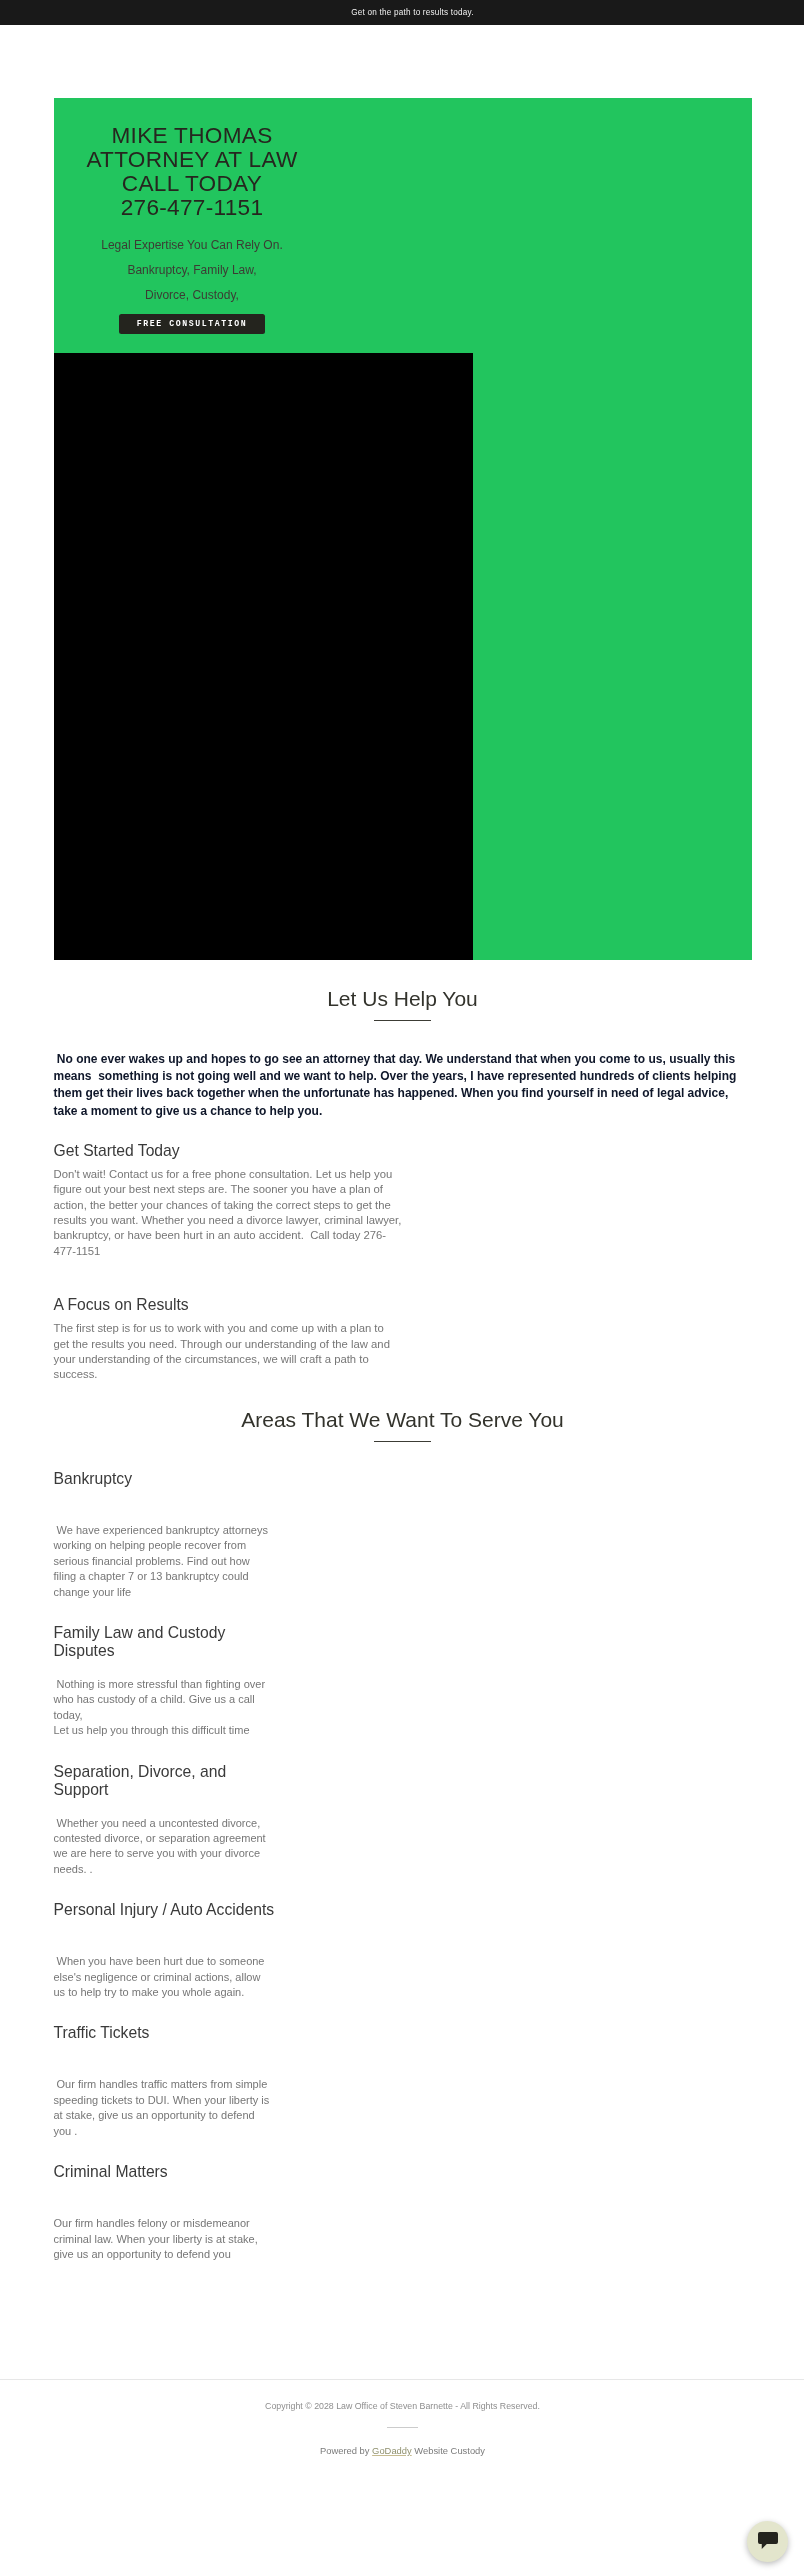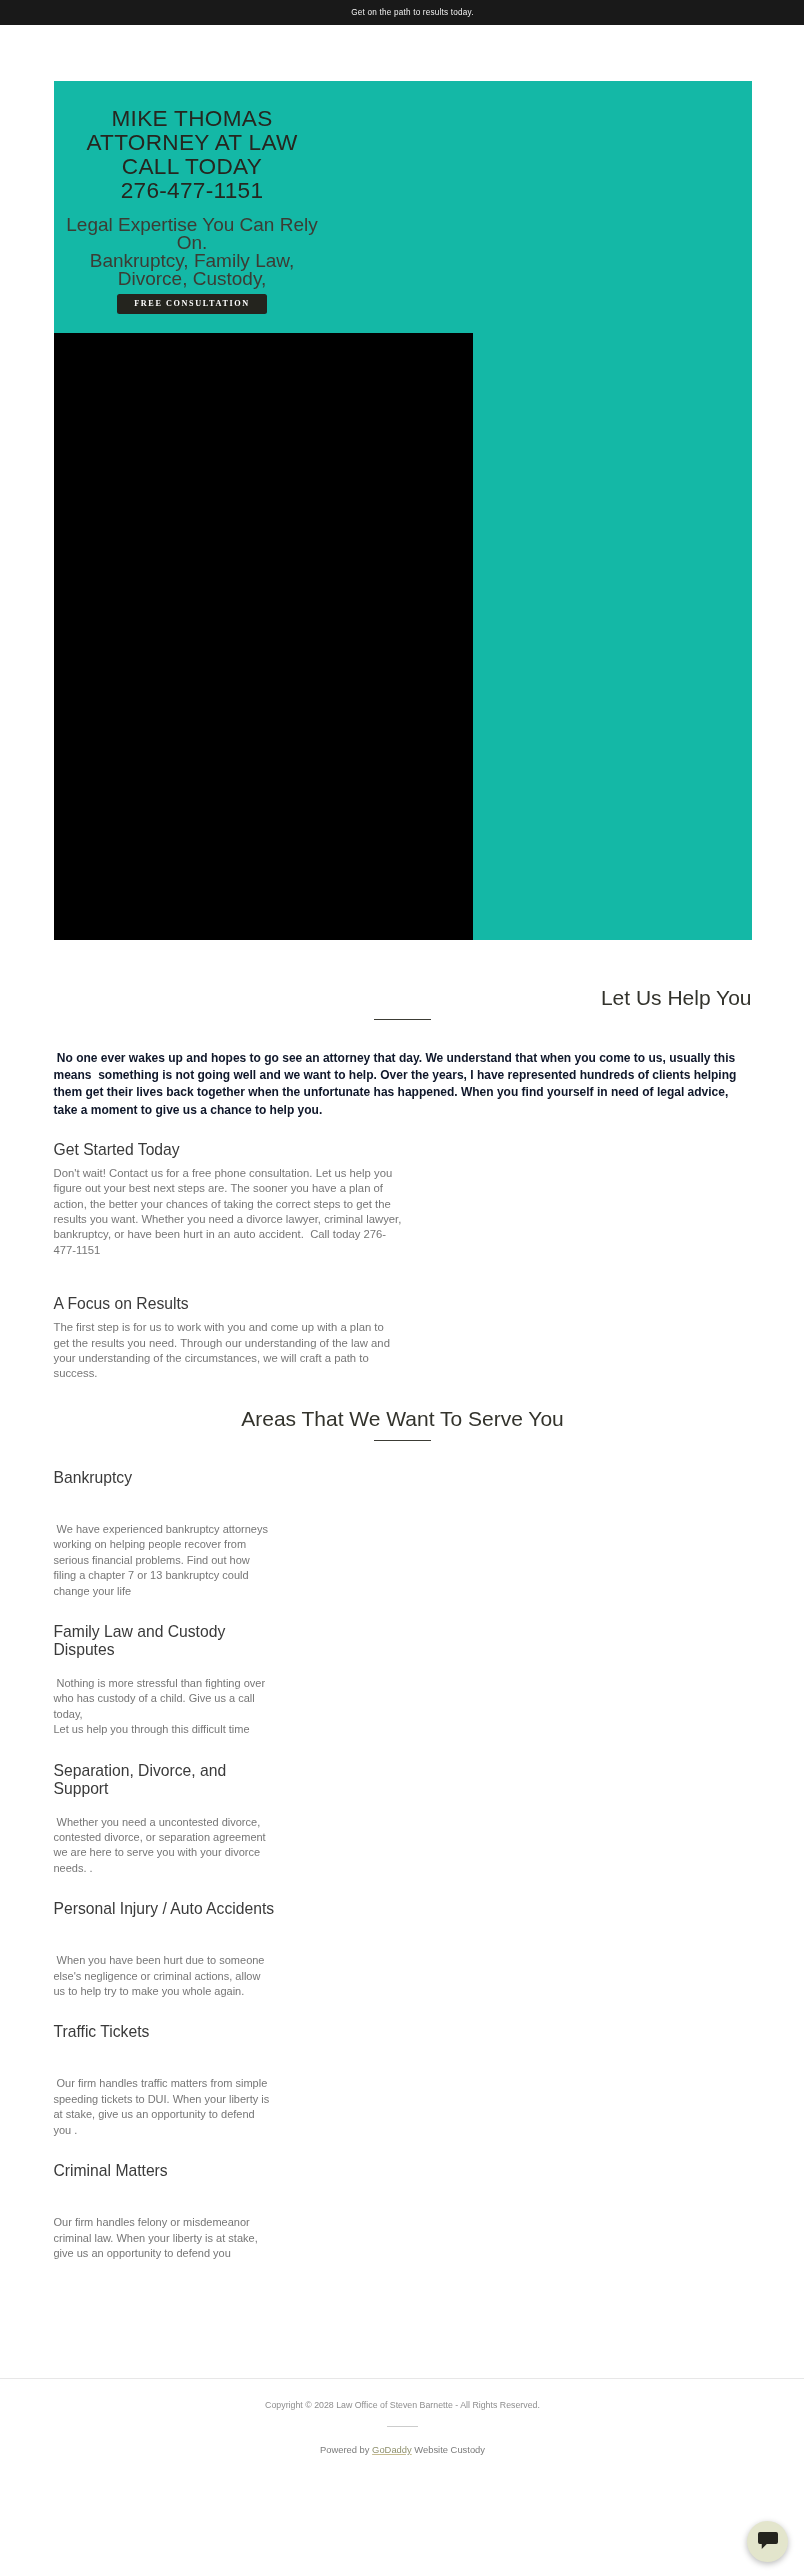--- a/index.html
+++ b/index.html
@@ -12,45 +12,45 @@
   }
   .topbar {
     height:25px; background:#191919; text-align:center;padding-left:20px;
   }
   .topbar-msg {
     color:#f1f1f1; font-size:8.2px; line-height:25px; letter-spacing:0.2px;
   }
   .content { width:698px; margin:0 auto; }
   
   .hero {
-    width:698px; margin:56px auto 0; background:#14b8a6;
+    width:698px; margin:73px auto 0; background:#22c55e;
   }
   .hero-text { width:277px; padding-top:26.4px; text-align:center; }
   .hero-title {
     font-size:22.6px; line-height:24px; font-weight:400; color:#26261f;
     white-space:pre-wrap; letter-spacing:0.3px;
   }
   .hero-subtitle {
-    margin-top:12.6px; font-size:19px; line-height:18px; color:#3c3c34;
+    margin-top:12.6px; font-size:12px; line-height:25px; color:#3c3c34;
     white-space:pre-wrap;
   }
   .hero-cta-wrap { margin-top:5.7px; }
   .cta-button {
     display:inline-block; background:#24241e; color:#ffffff;
     font-size:8.2px; font-weight:700; letter-spacing:1.6px;
     padding:5.7px 17.6px; border-radius:2.5px; cursor:pointer; border:none;
-    font-family:Liberation Serif, serif;
+    font-family:Liberation Mono, monospace;
   }
   .hero-image { margin-top:19px; width:419px; height:607px; background:#000000; }
   
   .section-h2 {
     font-size:21px; line-height:25px; font-weight:400; color:#33332c;
     text-align:center;
   }
-  .h2-help { margin-top:45px;text-align:right; }
+  .h2-help { margin-top:26px; }
   .h2-areas { margin-top:24px; }
   .section-divider {
     width:57px; height:1.3px; background:#3c3c35; margin:8.8px auto 0;
   }
   
   .intro {
     margin-top:29.5px; font-size:12px; font-weight:700; line-height:17.3px;
     color:#0f172a; white-space:pre-wrap;
   }
   

